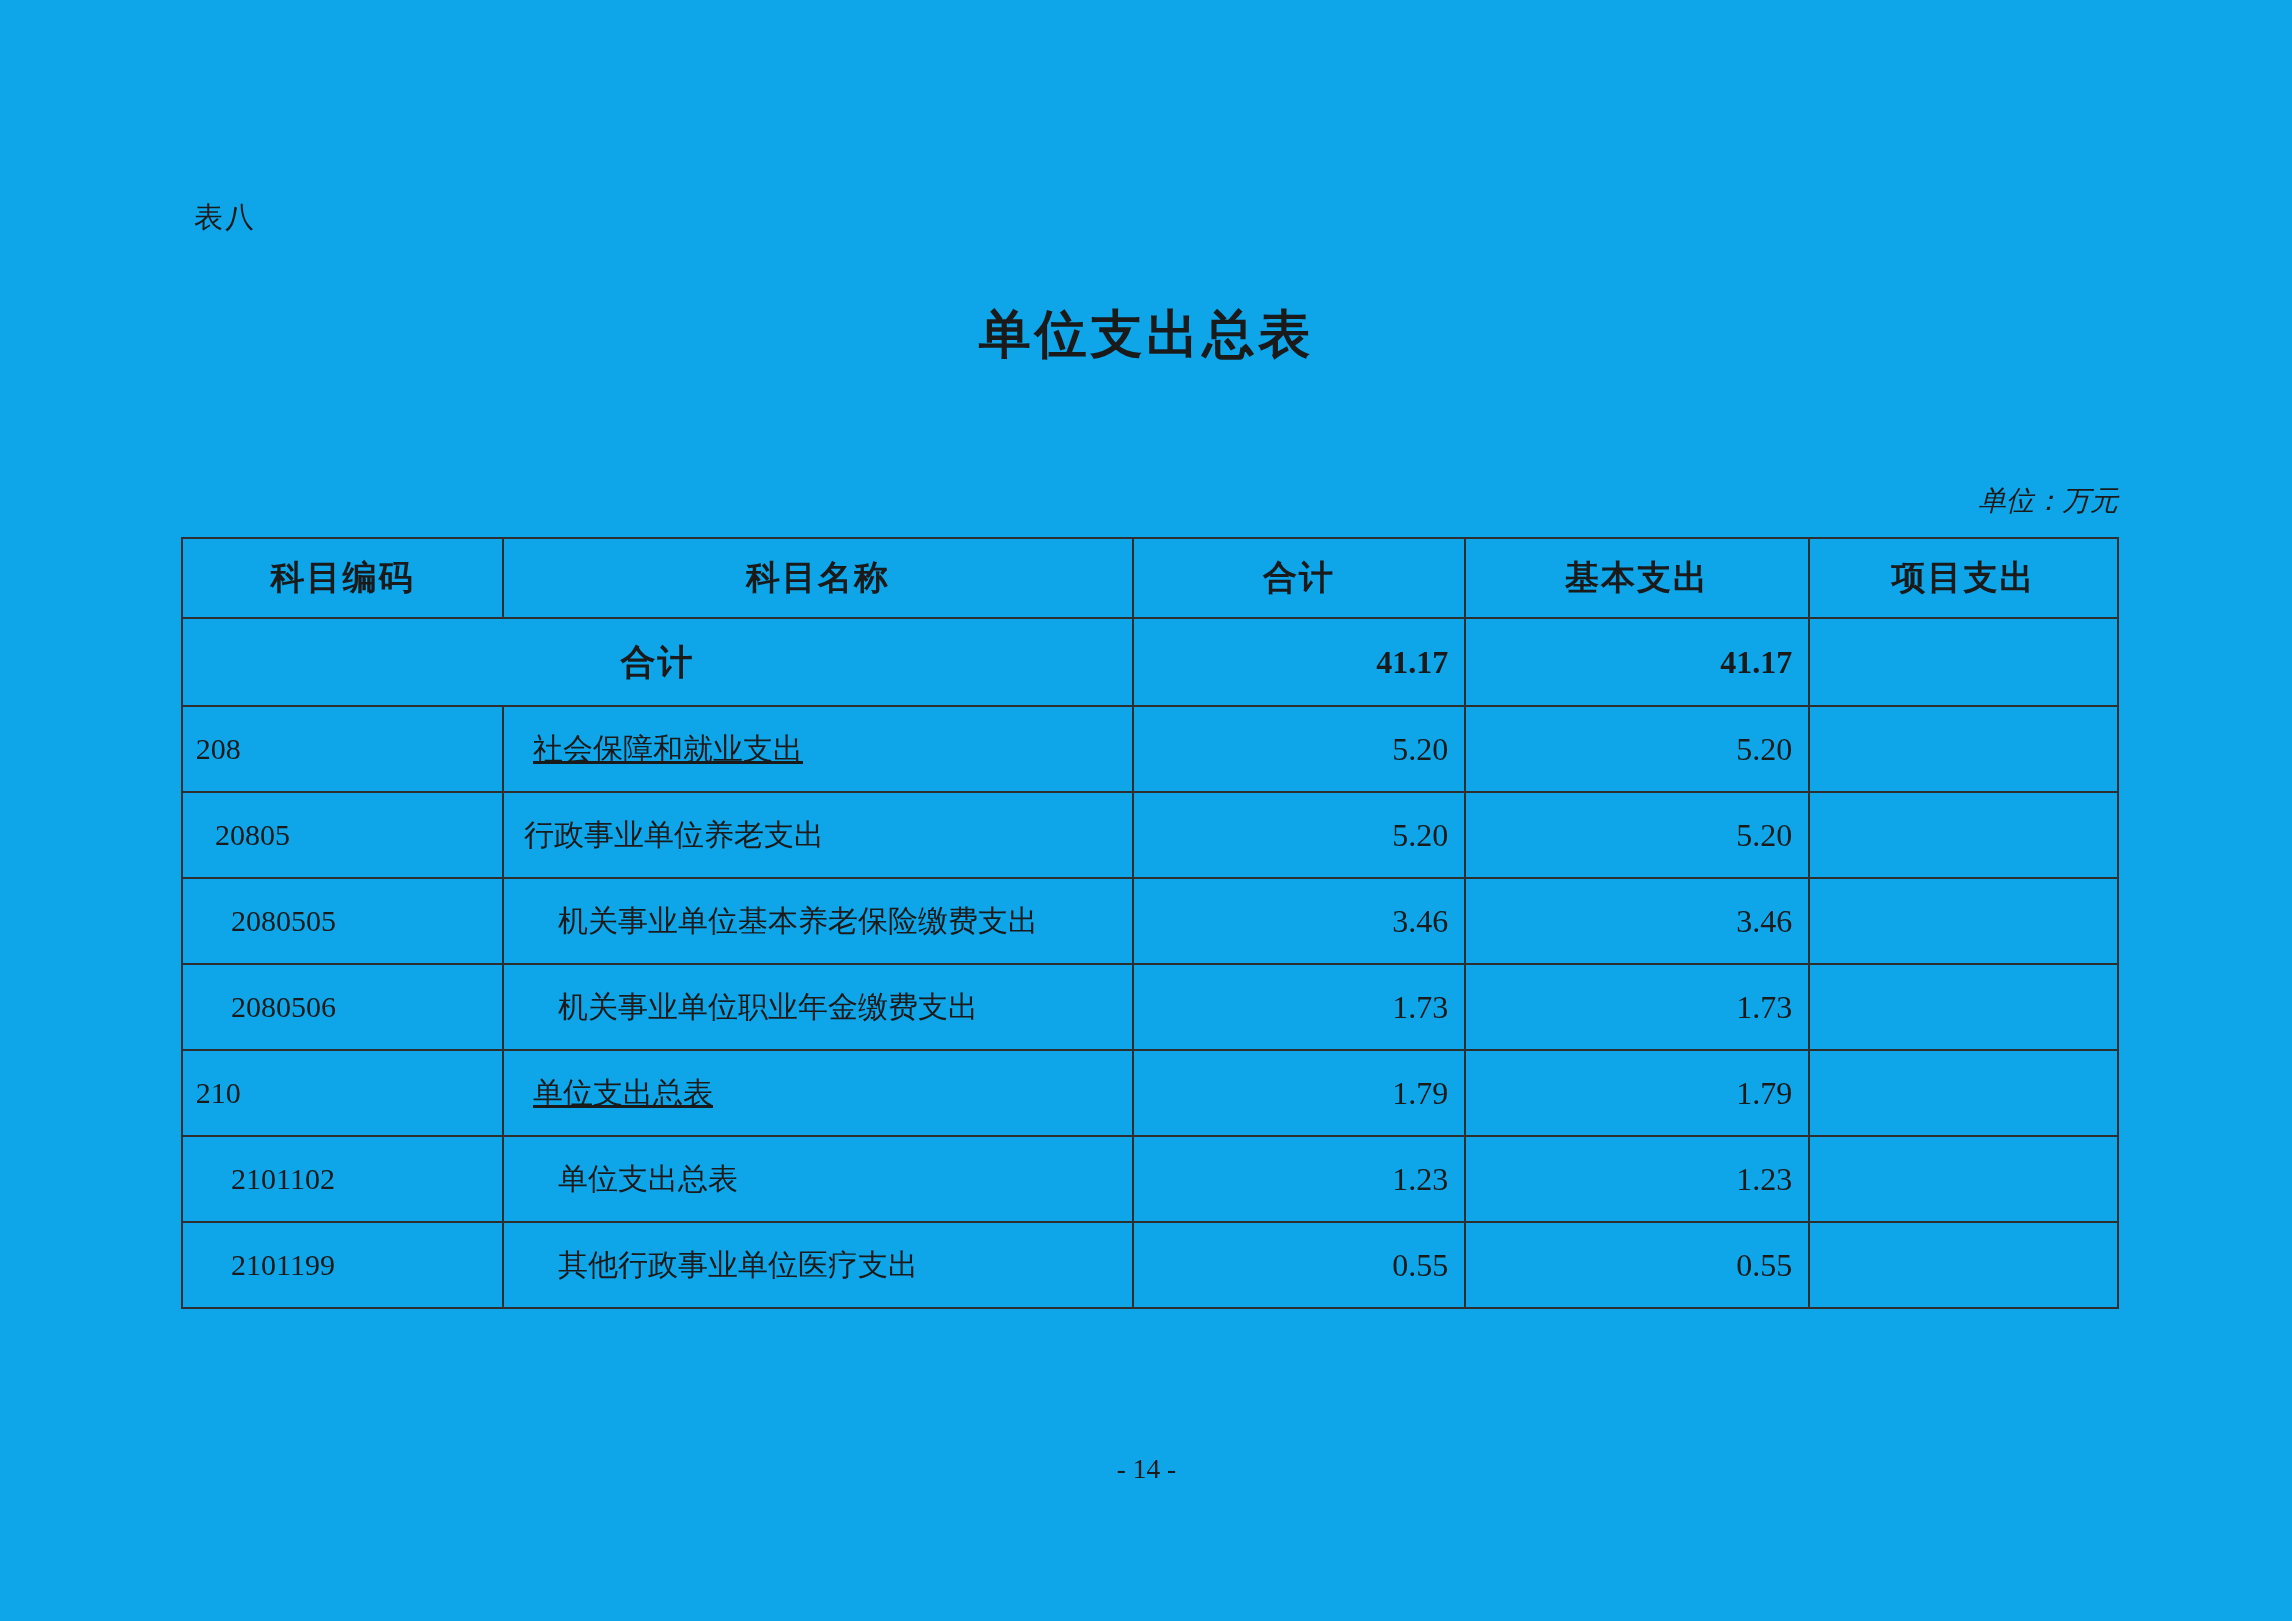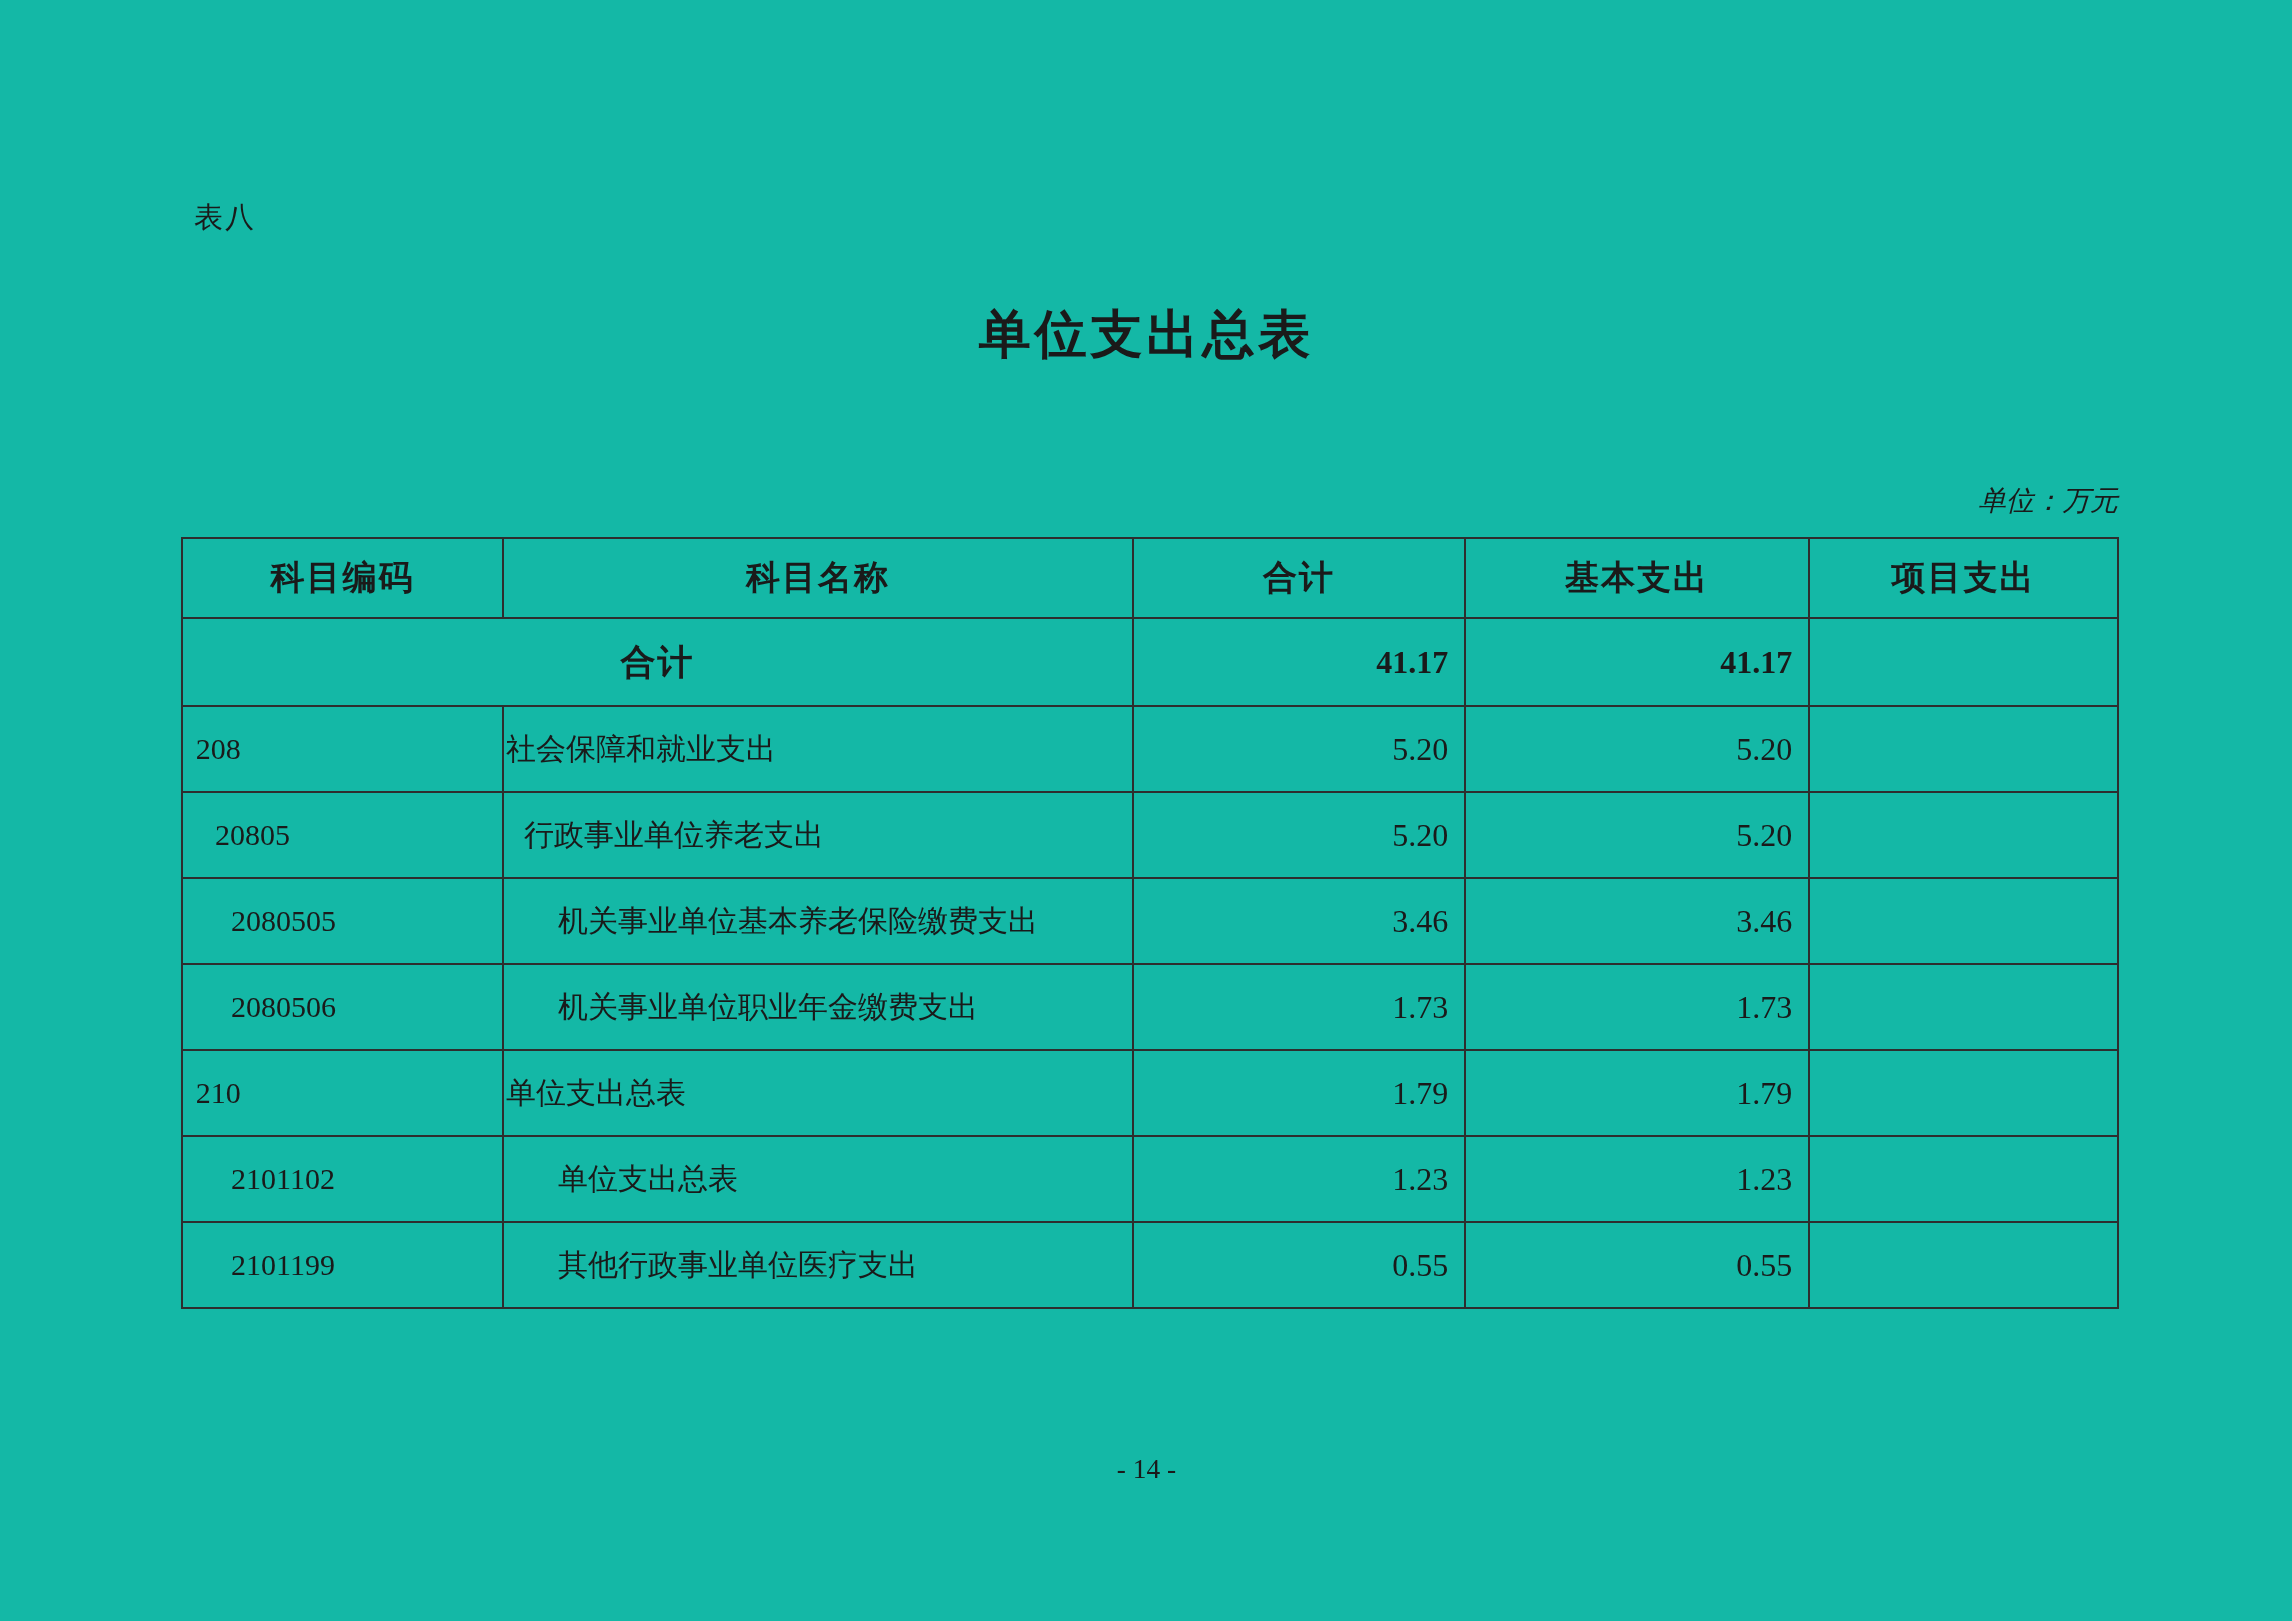--- a/index.html
+++ b/index.html
@@ -1,21 +1,21 @@
 <!DOCTYPE html>
 <html><head>
 <meta charset="utf-8">
 <style>
   * { margin: 0; padding: 0; box-sizing: border-box; }
   html, body { background: #e8e8e8; }
   .page {
     position: relative;
     width: 2293px;
     height: 1621px;
-    background: #14b8a6;
+    background: #0ea5e9;
     color: #1a1a1a;
     font-family: "Liberation Serif", serif;
     overflow: hidden;
   }
   .table-tag {
     position: absolute;
     left: 194px;
     top: 198px;
     font-size: 29px;
     letter-spacing: 2px;
@@ -90,21 +90,21 @@
     font-family: "Liberation Serif", serif;
     margin-left: 46px;
   }
   .main-table td.code, .main-table td.name {
     font-size: 30px;
     text-align: left;
   }
   .main-table td.code.lvl1 { padding-left: 12.7px; }
   .main-table td.code.lvl2 { padding-left: 32px; }
   .main-table td.code.lvl3 { padding-left: 48px; }
-  .main-table td.name.lvl1 { padding-left: 2px; }
+  .main-table td.name.lvl1 { padding-left: 29px; text-decoration: underline; }
   .main-table td.name.lvl2 { padding-left: 20px; }
   .main-table td.name.lvl3 { padding-left: 54px; margin-left: 43px; }
   .page-number {
     position: absolute;
     left: 0;
     top: 1454px;
     width: 100%;
     text-align: center;
     font-size: 27.4px;
     font-family: "Liberation Serif", serif;

